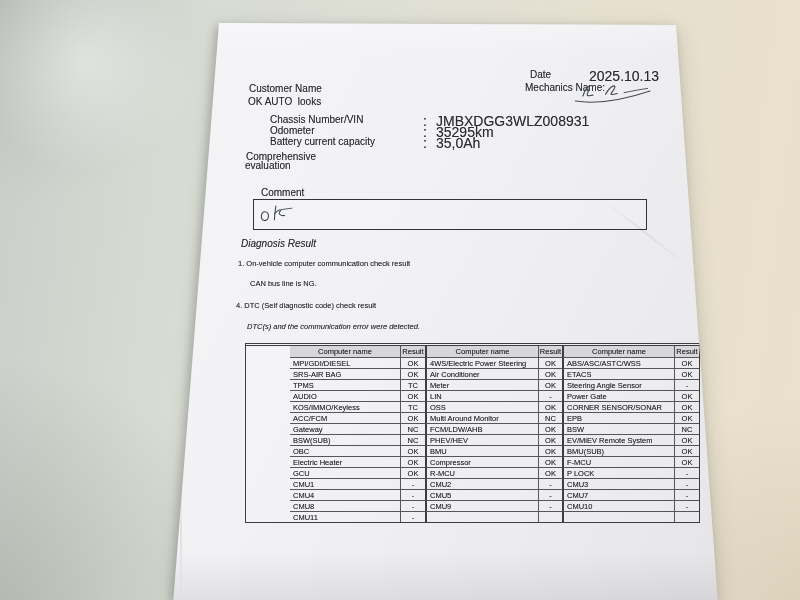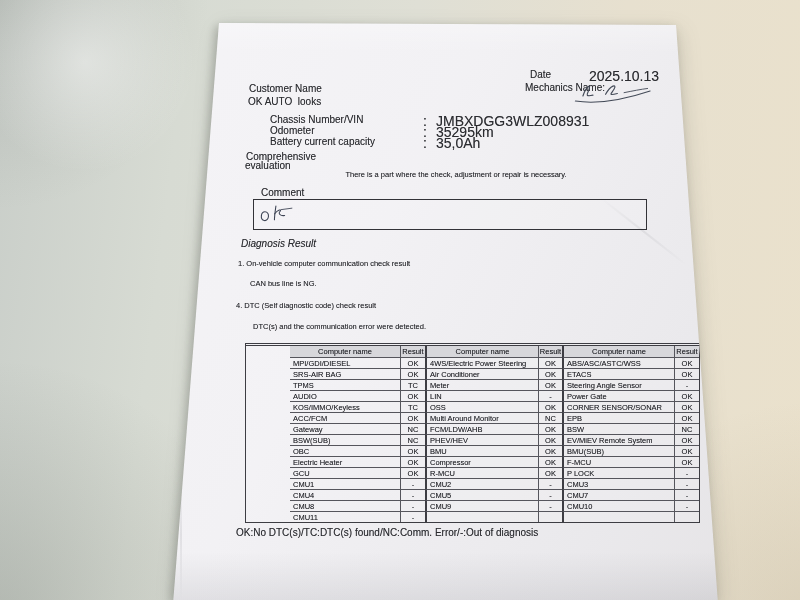--- a/index.html
+++ b/index.html
@@ -49,21 +49,21 @@
   #eval-label1{left:246px;top:151px;}
   #eval-label2{left:245px;top:160px;}
   #eval-text{left:326px;top:170px;width:260px;text-align:center;}
   #comment-label{left:261px;top:187px;}
   #comment-box{position:absolute;left:253px;top:199px;width:392px;height:29px;border:1.4px solid #323237;background:rgba(255,255,255,0.12);}
   #comment-svg{position:absolute;left:257px;top:202px;}
   #diag-title{left:241px;top:238px;font-style:italic;}
   #diag-item1{left:238px;top:259px;}
   #diag-detail1{left:250px;top:279px;}
   #diag-item2{left:236px;top:301px;}
-  #diag-detail2{left:253px;top:322px;}
+  #diag-detail2{left:247px;top:322px;font-style:italic;}
   #diag-table{
     position:absolute;left:245px;top:343px;width:409px;
     display:grid;grid-template-columns:110px 25px 113px 24px 112px 25px;
     grid-auto-rows:11px;
     border:1.5px solid #3d3d43;border-top:3px double #3d3d43;
     box-sizing:content-box;background:rgba(255,255,255,0.10);padding-left:44px;
   }
   .t-cell{
     font-size:7.5px;color:#26272c;display:flex;align-items:center;overflow:hidden;
     border-left:1px solid #55555c;border-top:1px solid #55555c;
@@ -110,21 +110,20 @@
       <div class="txt s8 field-label" style="top:125px">Odometer</div>
       <div class="txt s85 field-colon" style="top:124px">:</div>
       <div class="txt s85 field-value" style="top:124px">35295km</div>
 
       <div class="txt s8 field-label" style="top:136px">Battery current capacity</div>
       <div class="txt s85 field-colon" style="top:135px">:</div>
       <div class="txt s85 field-value" style="top:135px">35,0Ah</div>
 
       <div class="txt s8" id="eval-label1">Comprehensive</div>
       <div class="txt s8" id="eval-label2">evaluation</div>
-      <div class="txt s75" id="eval-text">There is a part where the check, adjustment or repair is necessary.</div>
 
       <div class="txt s8" id="comment-label">Comment</div>
       <div id="comment-box"></div>
       <svg id="comment-svg" width="40" height="24" viewBox="0 0 55 32">
         <path d="M11 13 C5 13 4 24 10 25 C17 26 18 13 11 13" stroke="#3d4454" stroke-width="1.5"></path>
         <path d="M26 5 C25 12 24 19 24 24" stroke="#3d4454" stroke-width="1.5"></path>
         <path d="M24 16 C29 10 34 9 32 12 C28 16 33 19 38 18" stroke="#3d4454" stroke-width="1.4"></path>
         <path d="M33 10 L48 8" stroke="#3d4454" stroke-width="1.2"></path>
       </svg>
 
@@ -226,16 +225,15 @@
           <div class="t-cell cname group-sep">CMU10</div>
           <div class="t-cell cres">-</div>
           <div class="t-cell cname col0">CMU11</div>
           <div class="t-cell cres">-</div>
           <div class="t-cell cname group-sep"></div>
           <div class="t-cell cres"></div>
           <div class="t-cell cname group-sep"></div>
           <div class="t-cell cres"></div>
         </div>
 
-      <div class="txt s8" id="table-legend">OK:No DTC(s)/TC:DTC(s) found/NC:Comm. Error/-:Out of diagnosis</div>
     </div>
   </div>
 </div>
 
 </body></html>

